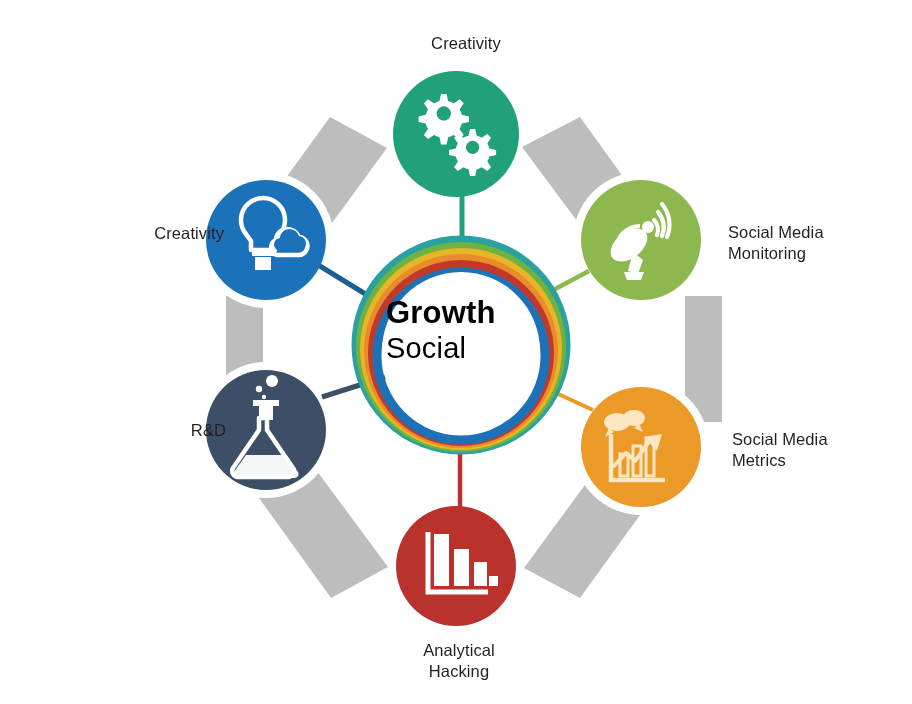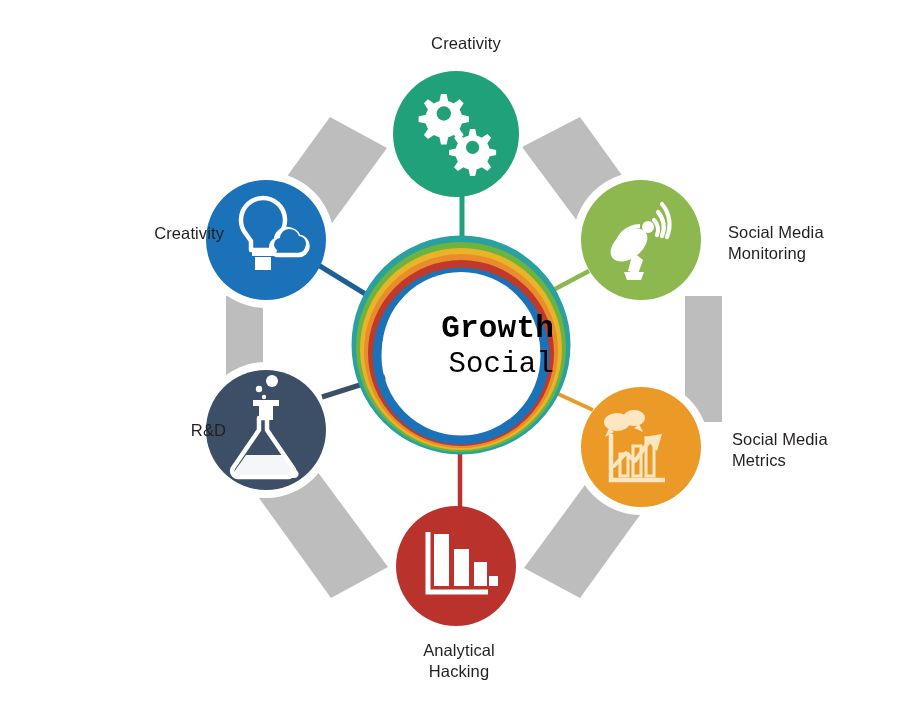--- a/index.html
+++ b/index.html
@@ -38,25 +38,25 @@
   .lbl-engineering { left: 408px; top: 33px; text-align: center; width: 116px; }
   .lbl-creativity  { left: 104px; top: 223px; text-align: right;  width: 120px; }
   .lbl-rd          { left: 136px; top: 420px; text-align: right;  width: 90px; }
   .lbl-analytical  { left: 396px; top: 640px; text-align: center; width: 126px; }
   .lbl-metrics     { left: 732px; top: 429px; text-align: left;  width: 150px; }
   .lbl-monitoring  { left: 728px; top: 222px; text-align: left;  width: 156px; }
 
   .center-text {
     position: absolute;
     left: 386px;
-    top: 312px;
+    top: 296px;
     width: 168px;
-    text-align: right;
+    text-align: left;
     color: #000000;
-    font-family: Liberation Mono, monospace;
+    font-family: Liberation Sans, sans-serif;
   }
   .center-text .t-growth {
     display: block;
     font-size: 31px;
     font-weight: bold;
     letter-spacing: 0.2px;
     line-height: 1.12;
   }
   .center-text .t-hacking {
     display: block;

